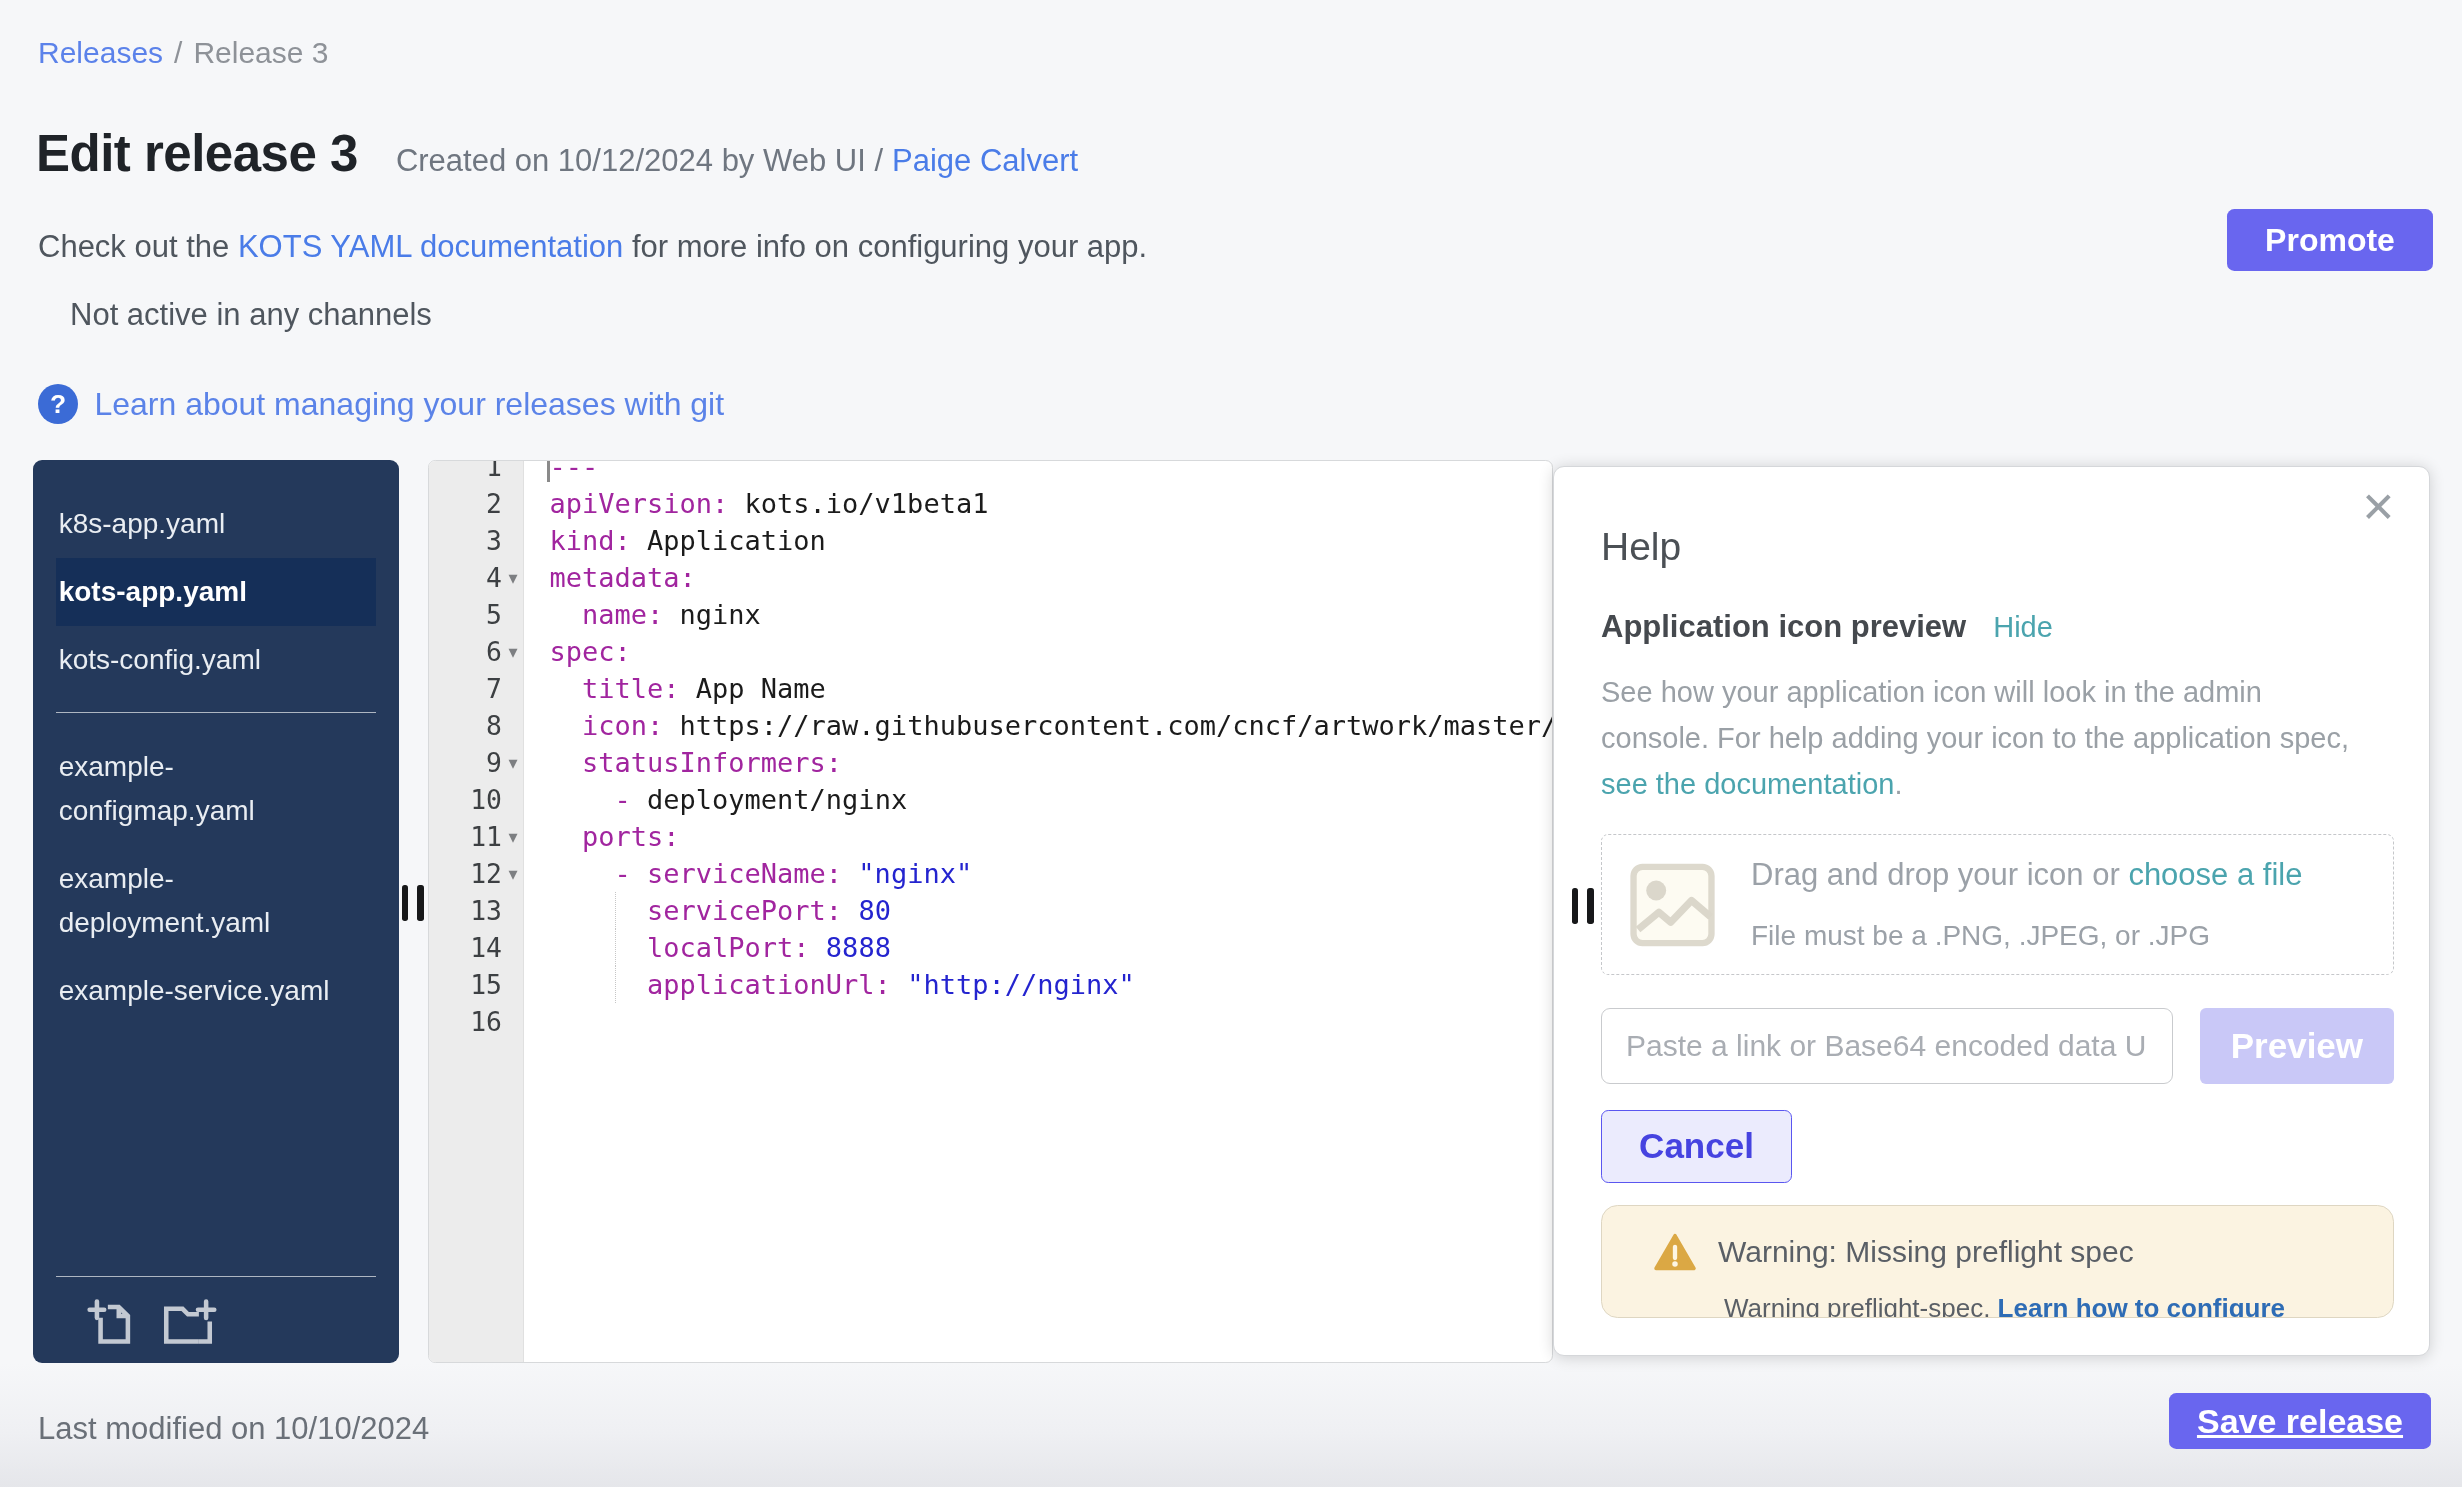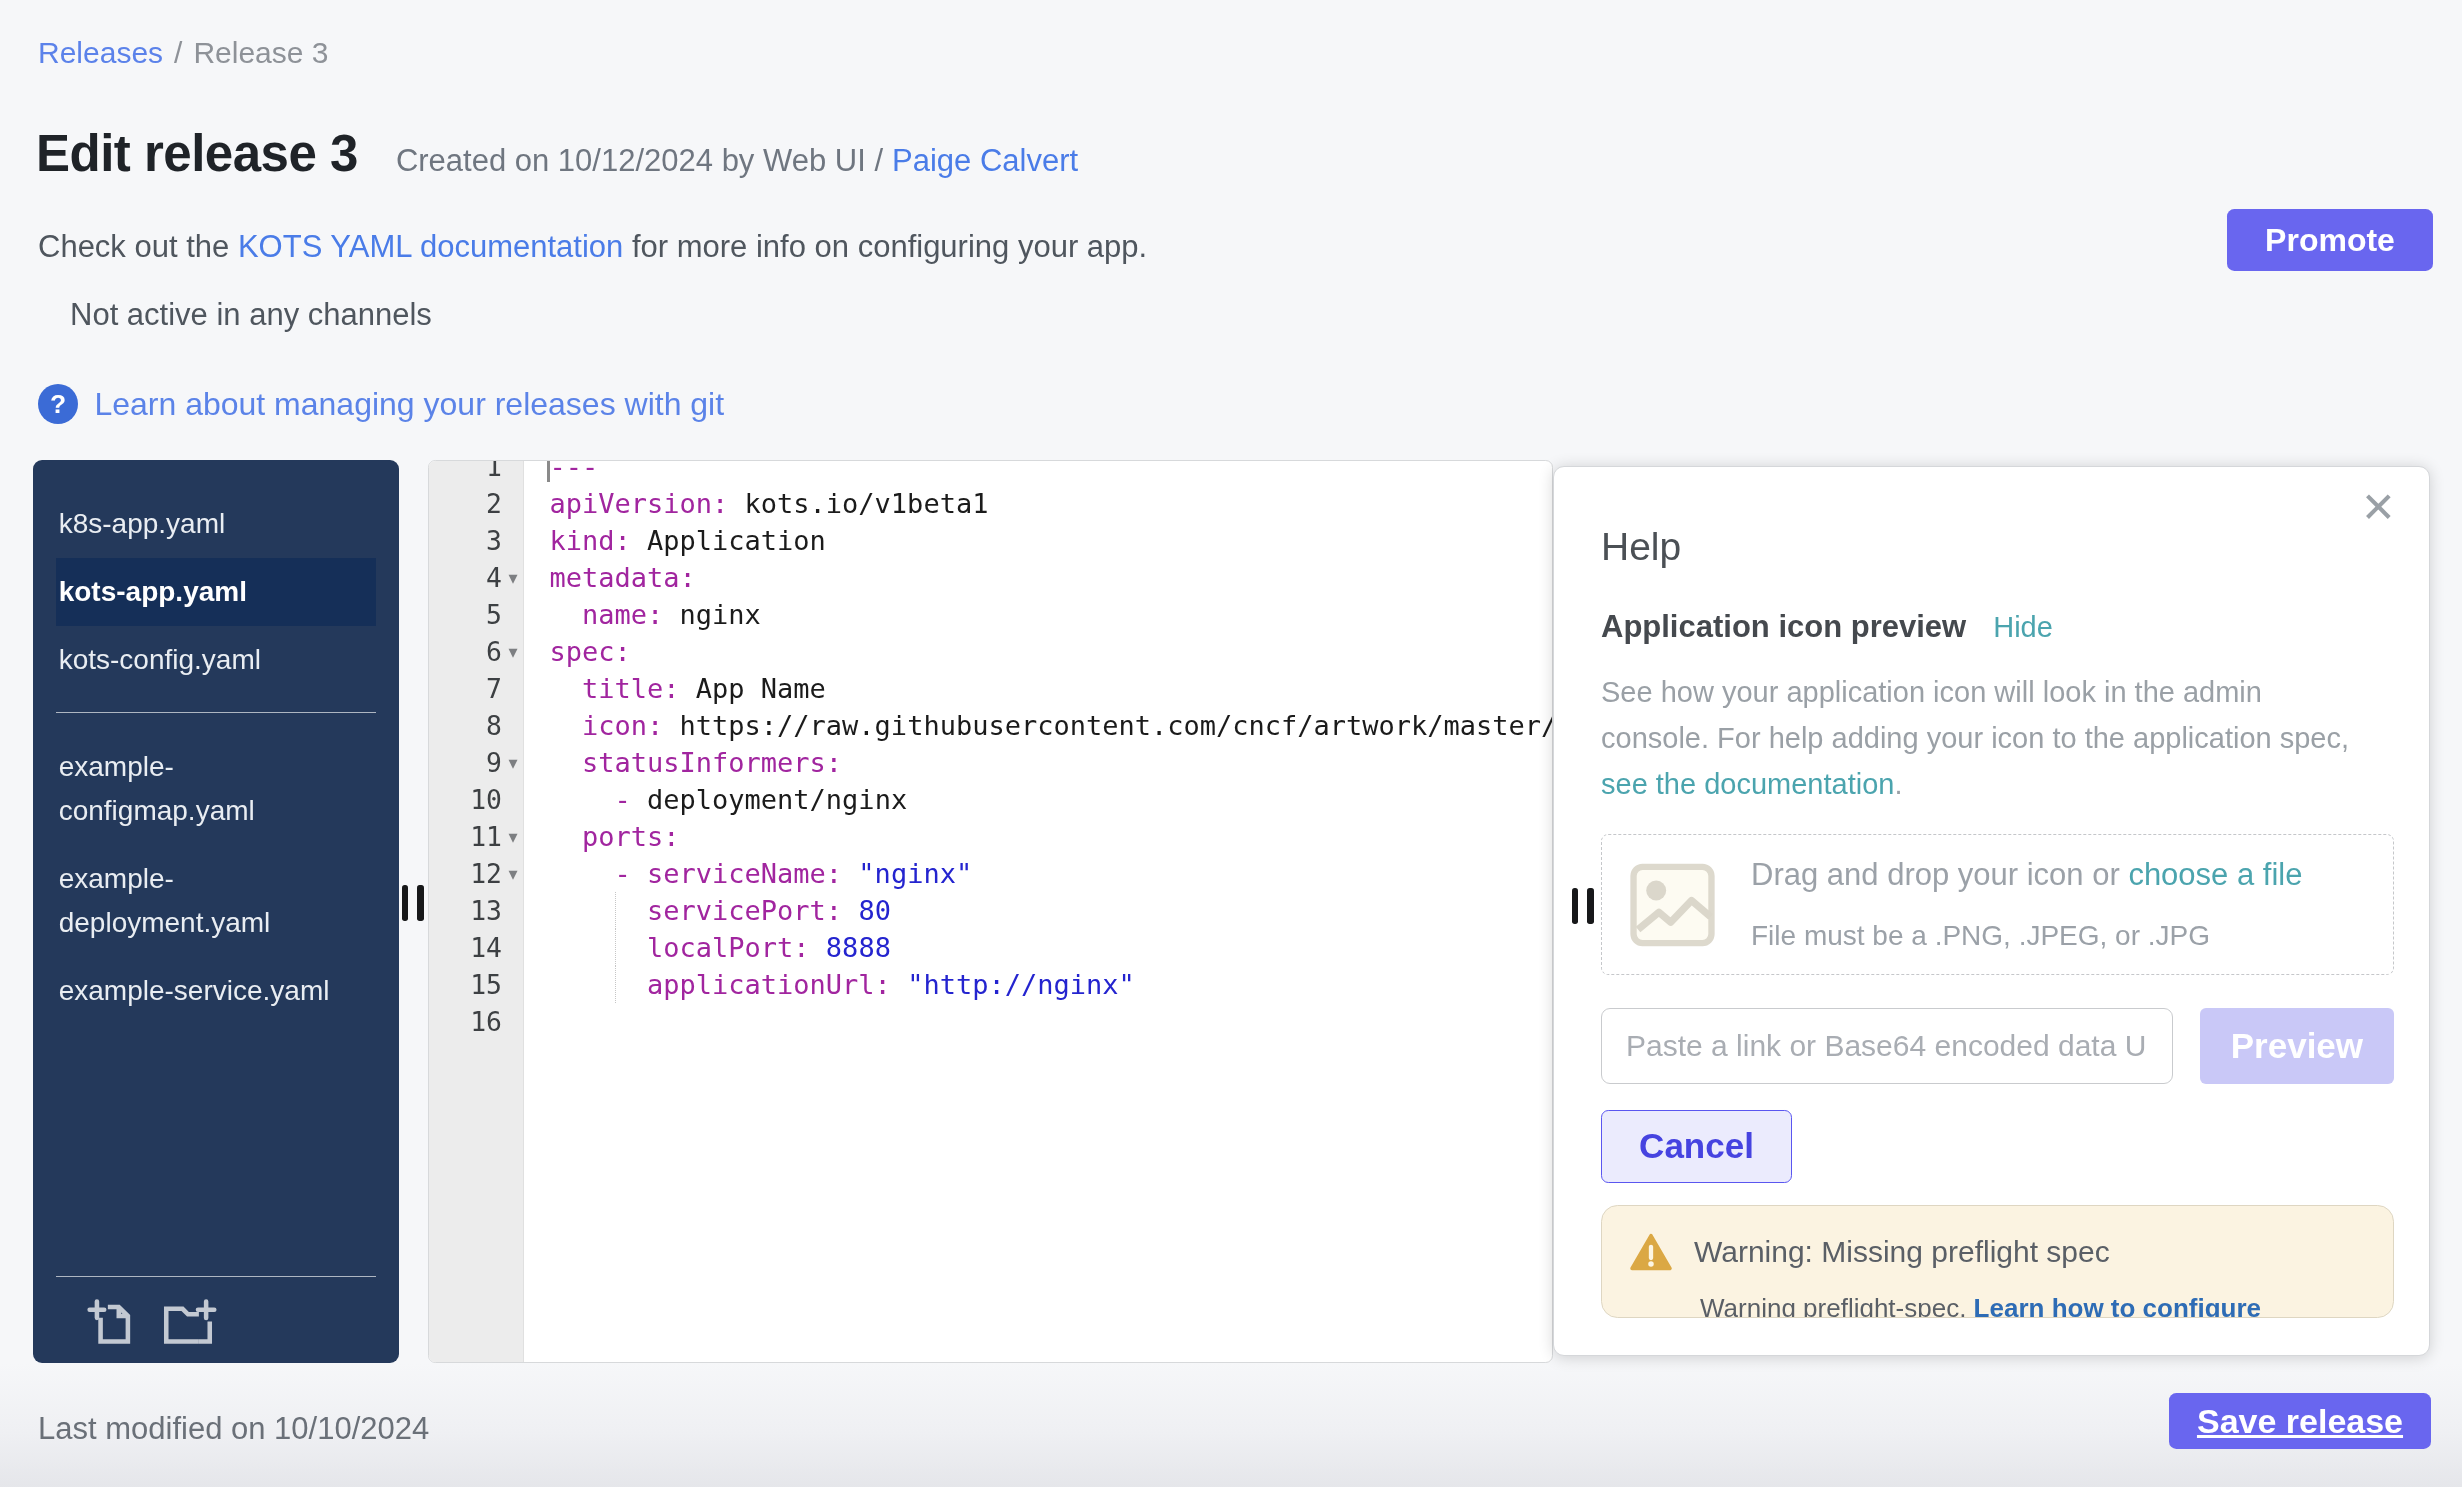--- a/index.html
+++ b/index.html
@@ -99,21 +99,21 @@
     font-size:30px; color:#44484d; padding:0 24px; outline:none;
     font-family:"Liberation Sans",sans-serif; background:#fff; }
   .url-input::placeholder { color:#a9adb3; }
   .preview-btn { margin-left:27px; width:195px; height:76px; background:var(--accent-dim);
     color:#fff; font-size:35px; font-weight:700; border:none; border-radius:6px;
     font-family:"Liberation Sans",sans-serif; }
   .cancel-btn { margin-top:25.5px; width:191px; height:73px; background:#ebebfd;
     border:1.8px solid #5a56f0; color:#4643e0; font-size:35px; font-weight:700;
     border-radius:7.3px; cursor:pointer; font-family:"Liberation Sans",sans-serif; }
   .warning-box { margin-top:22px; height:113px; background:var(--warn-bg);
-    border:0.9px solid #ded6c2; border-radius:16.4px; padding:27px 33px 0 28px; overflow:hidden; }
+    border:0.9px solid #ded6c2; border-radius:16.4px; padding:27px 33px 0 52px; overflow:hidden; }
   .warn-row1 { display:flex; align-items:center; gap:22px; font-size:30px; color:#5a5f66; }
   .warn-row2 { margin:22px 0 0 70px; font-size:26px; color:#5a5f66; }
   .warn-row2 .link { color:var(--warn-link); font-weight:700; cursor:pointer; }
 
   
   .last-modified { position:absolute; left:38px; top:1411px; font-size:31px; color:#6a7078; }
   .save-btn { position:absolute; right:31px; top:1393px; width:262px; height:56px; font-size:34px;text-decoration:underline; }
 </style>
 </head>
 <body>

